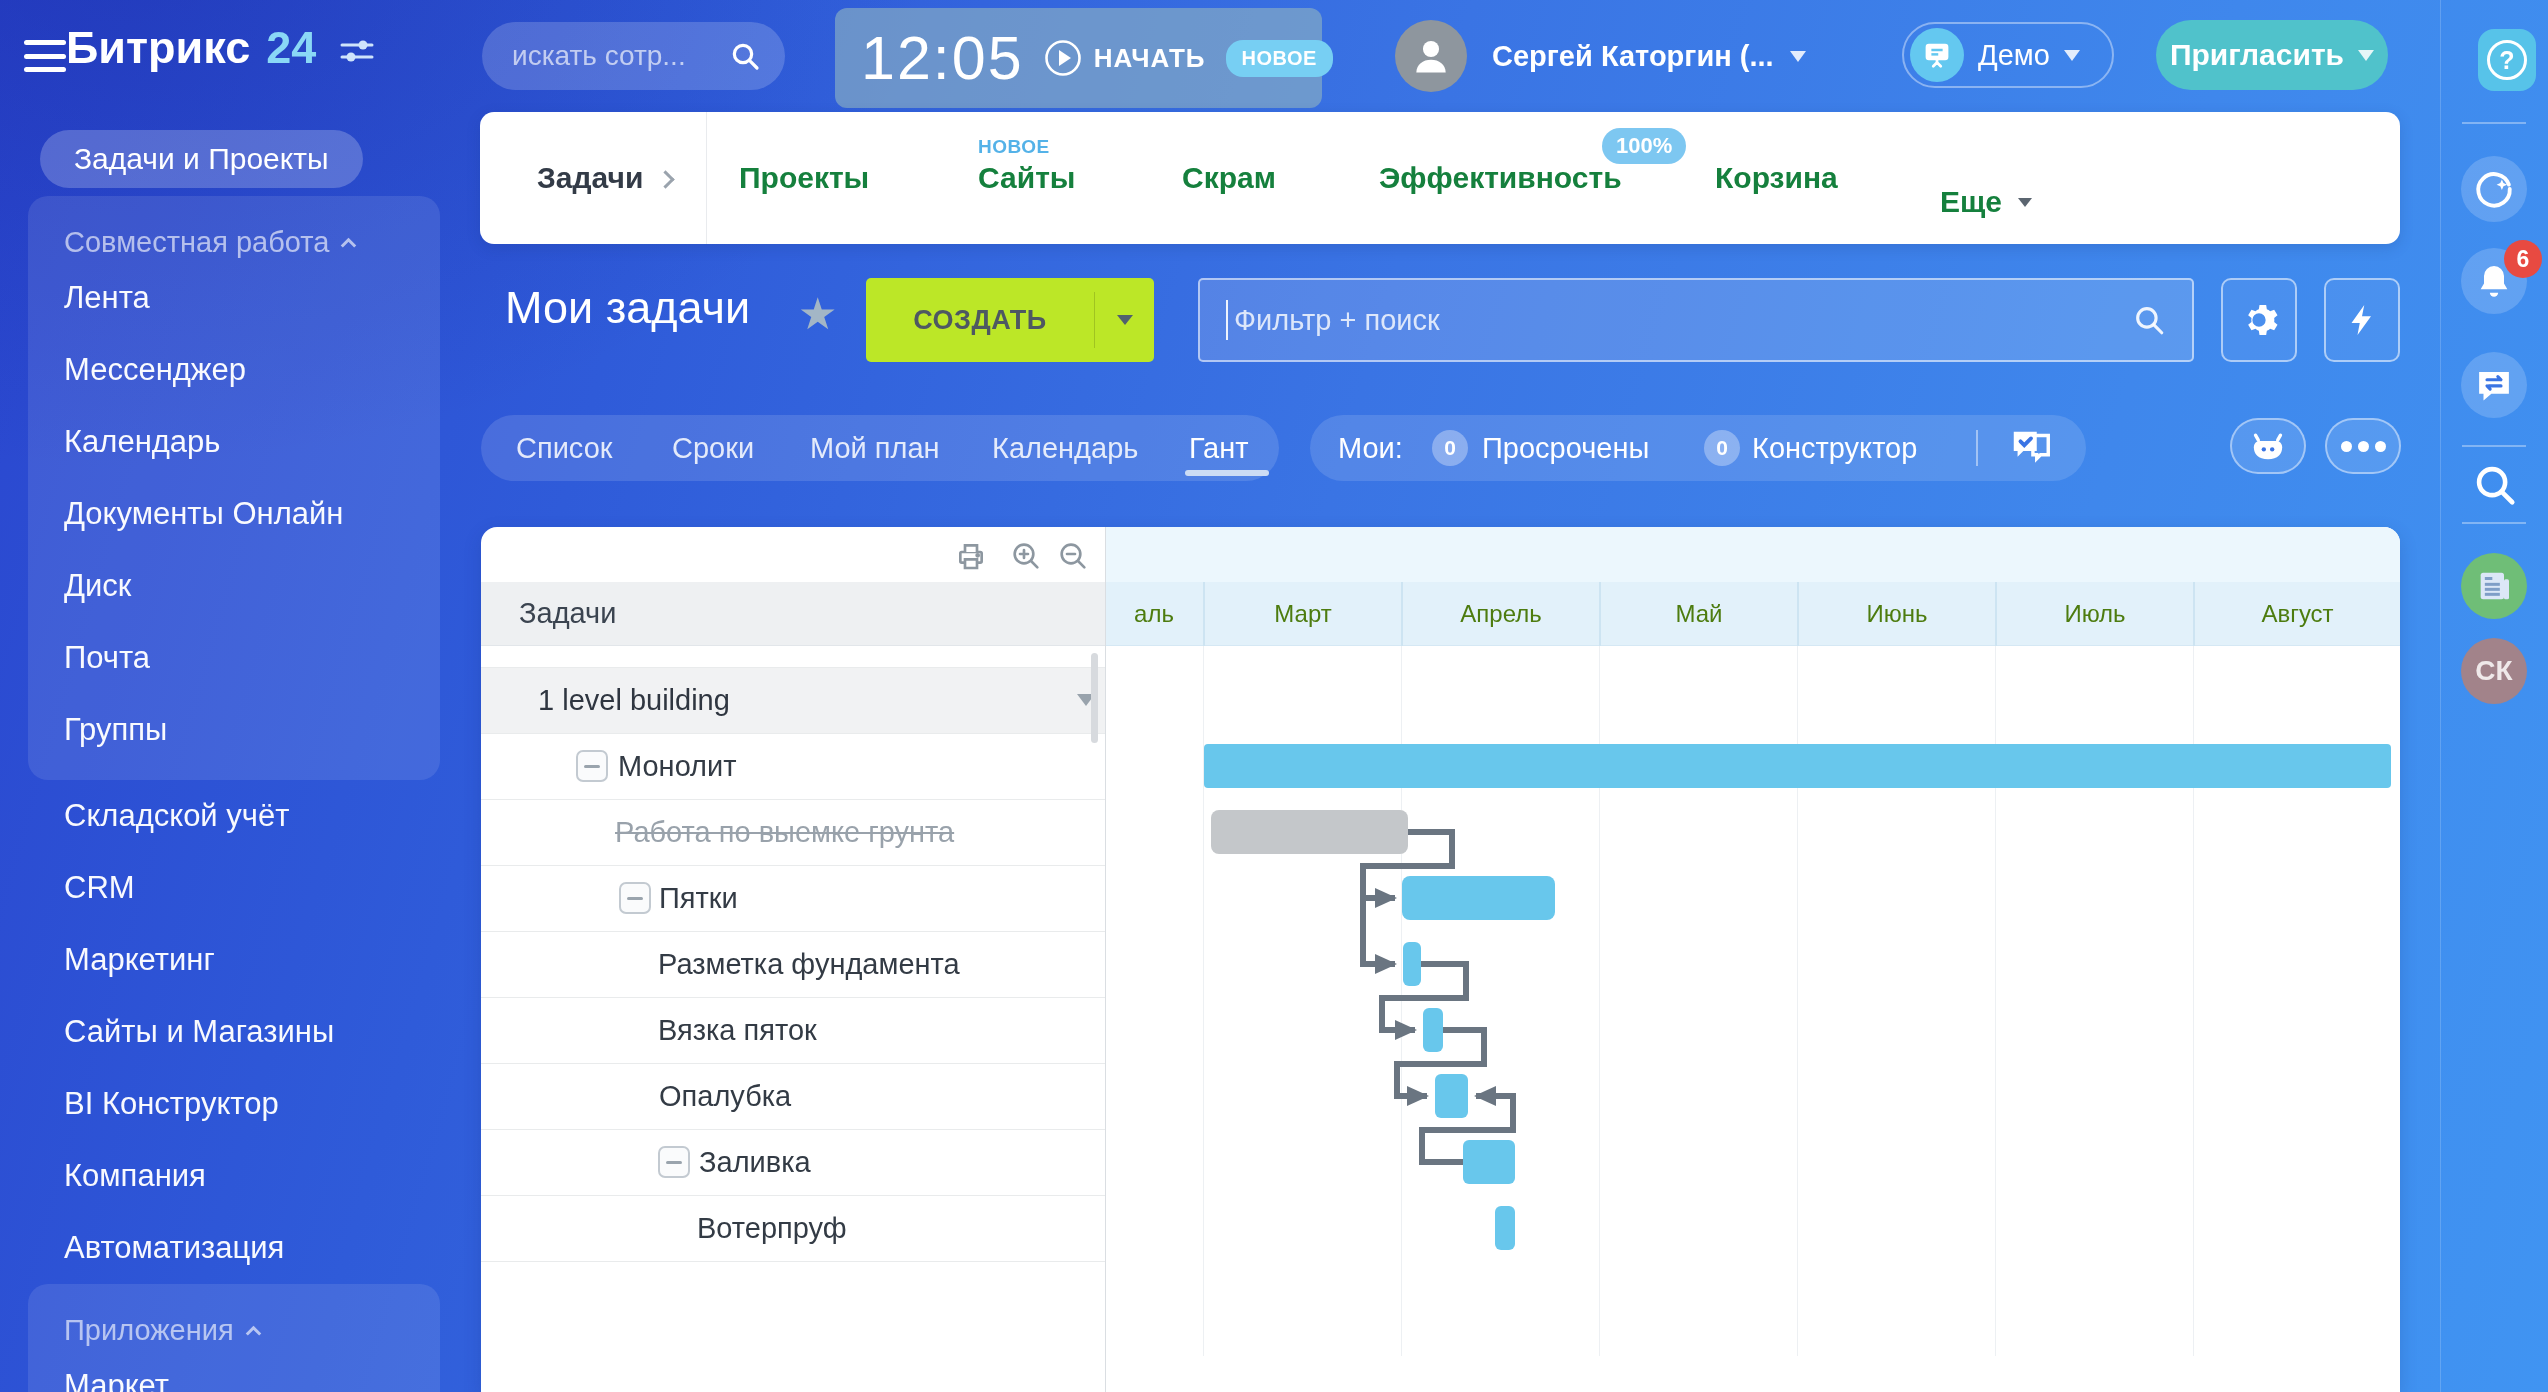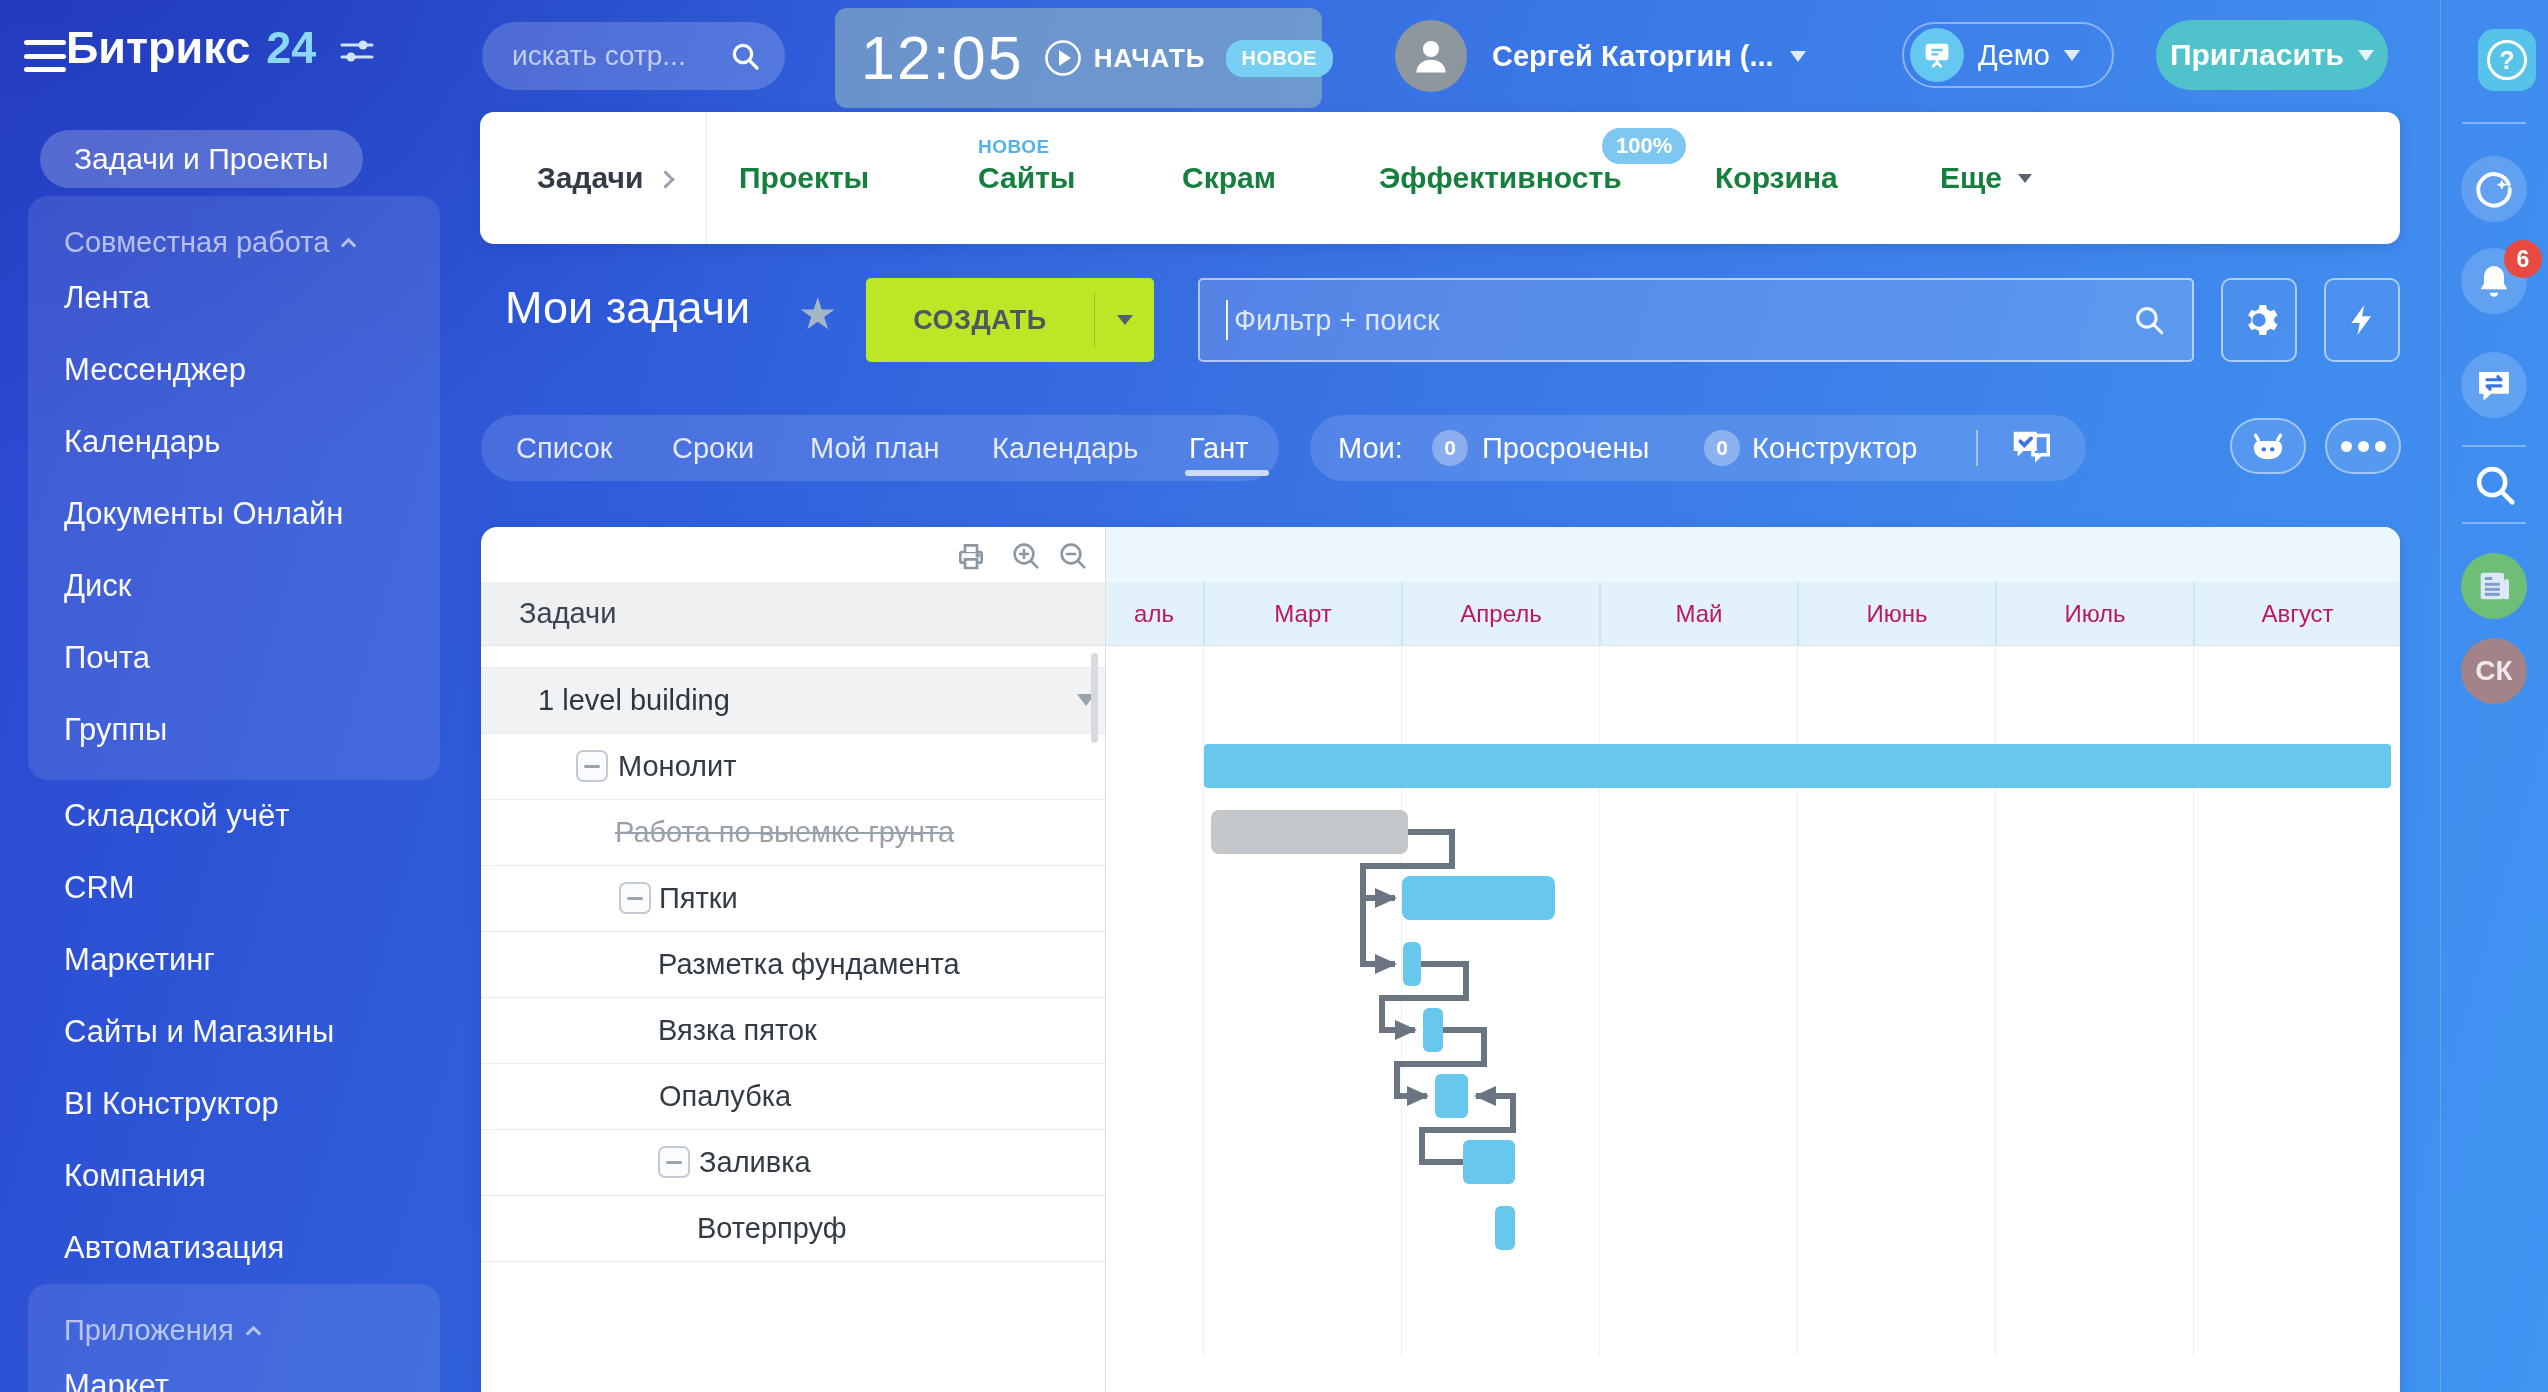--- a/index.html
+++ b/index.html
@@ -82,21 +82,21 @@
   #cnt-divider { left:666px; top:15px; width:2px; height:36px; background:rgba(255,255,255,0.45); position:absolute; }
   .round-pill-btn { top:418px; width:76px; height:56px; border-radius:28px; border:2px solid rgba(255,255,255,0.45); background:rgba(255,255,255,0.12); display:flex; align-items:center; justify-content:center; gap:6px; cursor:pointer; }
   #robot-btn { left:2230px; } #more-btn { left:2325px; }
   #more-btn .dot { width:11px; height:11px; border-radius:50%; background:#fff; }
 
   
   #gantt-card { left:481px; top:527px; width:1919px; height:865px; background:#fff; border-radius:16px 16px 0 0; box-shadow:0 6px 18px rgba(20,50,120,0.2); overflow:hidden; }
   #g-topband { left:624px; top:0; width:1295px; height:55px; background:#ecf7fd; }
   #g-head-left { left:0; top:55px; width:624px; height:64px; background:#eef0f2; display:flex; align-items:center; padding-left:38px; font-size:29px; color:#3b4450; border-bottom:1px solid #e2e6ea; }
   #g-head-months { left:624px; top:55px; width:1295px; height:64px; background:#e2f1fa; border-bottom:1px solid #d5e8f4; }
-  .g-month { position:absolute; top:0; height:64px; display:flex; align-items:center; justify-content:center; font-size:24px; color:#be185d; border-left:2px solid #cde4f2; }
+  .g-month { position:absolute; top:0; height:64px; display:flex; align-items:center; justify-content:center; font-size:24px; color:#4d7c0f; border-left:2px solid #cde4f2; }
   .g-month.nb { border-left:0; }
   .g-icon { position:absolute; top:13px; cursor:pointer; }
   #g-col-divider { left:624px; top:0; width:1px; height:865px; background:#dadee2; }
   #g-scrollbar { left:610px; top:126px; width:7px; height:90px; border-radius:4px; background:#d7dade; cursor:pointer; }
   .g-gridline { position:absolute; top:119px; height:710px; width:1px; background:#edf0f3; }
   .g-rowsep { position:absolute; left:0; width:624px; height:1px; background:#e9ebec; }
   .g-rowbg { position:absolute; left:0; width:624px; height:66px; background:#f1f2f3; }
   .g-tasklabel { position:absolute; height:66px; line-height:66px; font-size:29px; color:#333b45; white-space:nowrap; cursor:pointer; }
   .g-tasklabel.head { color:#2f3640; }
   .g-tasklabel.strike { color:#99a2ab; text-decoration:line-through; }
@@ -271,21 +271,21 @@
       </div>
       <div class="nav-item" style="left: 702px;">
         <span>Скрам</span>
       </div>
       <div class="nav-item" style="left: 899px;">
         <span>Эффективность</span>
       </div>
       <div class="nav-item" style="left: 1235px;">
         <span>Корзина</span>
       </div>
-      <div class="nav-item" style="left: 1460px;">
+      <div class="nav-item" style="left: 1460px; margin-top: 24px;">
         <span>Еще</span>
         <i class="caret-dk"></i>
       </div>
     </div>
   <div class="abs" id="nav-divider"></div>
   <div class="abs" id="nav-badge-new">НОВОЕ</div>
   <div class="abs" id="nav-badge-pct">100%</div>
 </div>
 
 <div class="abs" id="page-title">Мои задачи</div>

